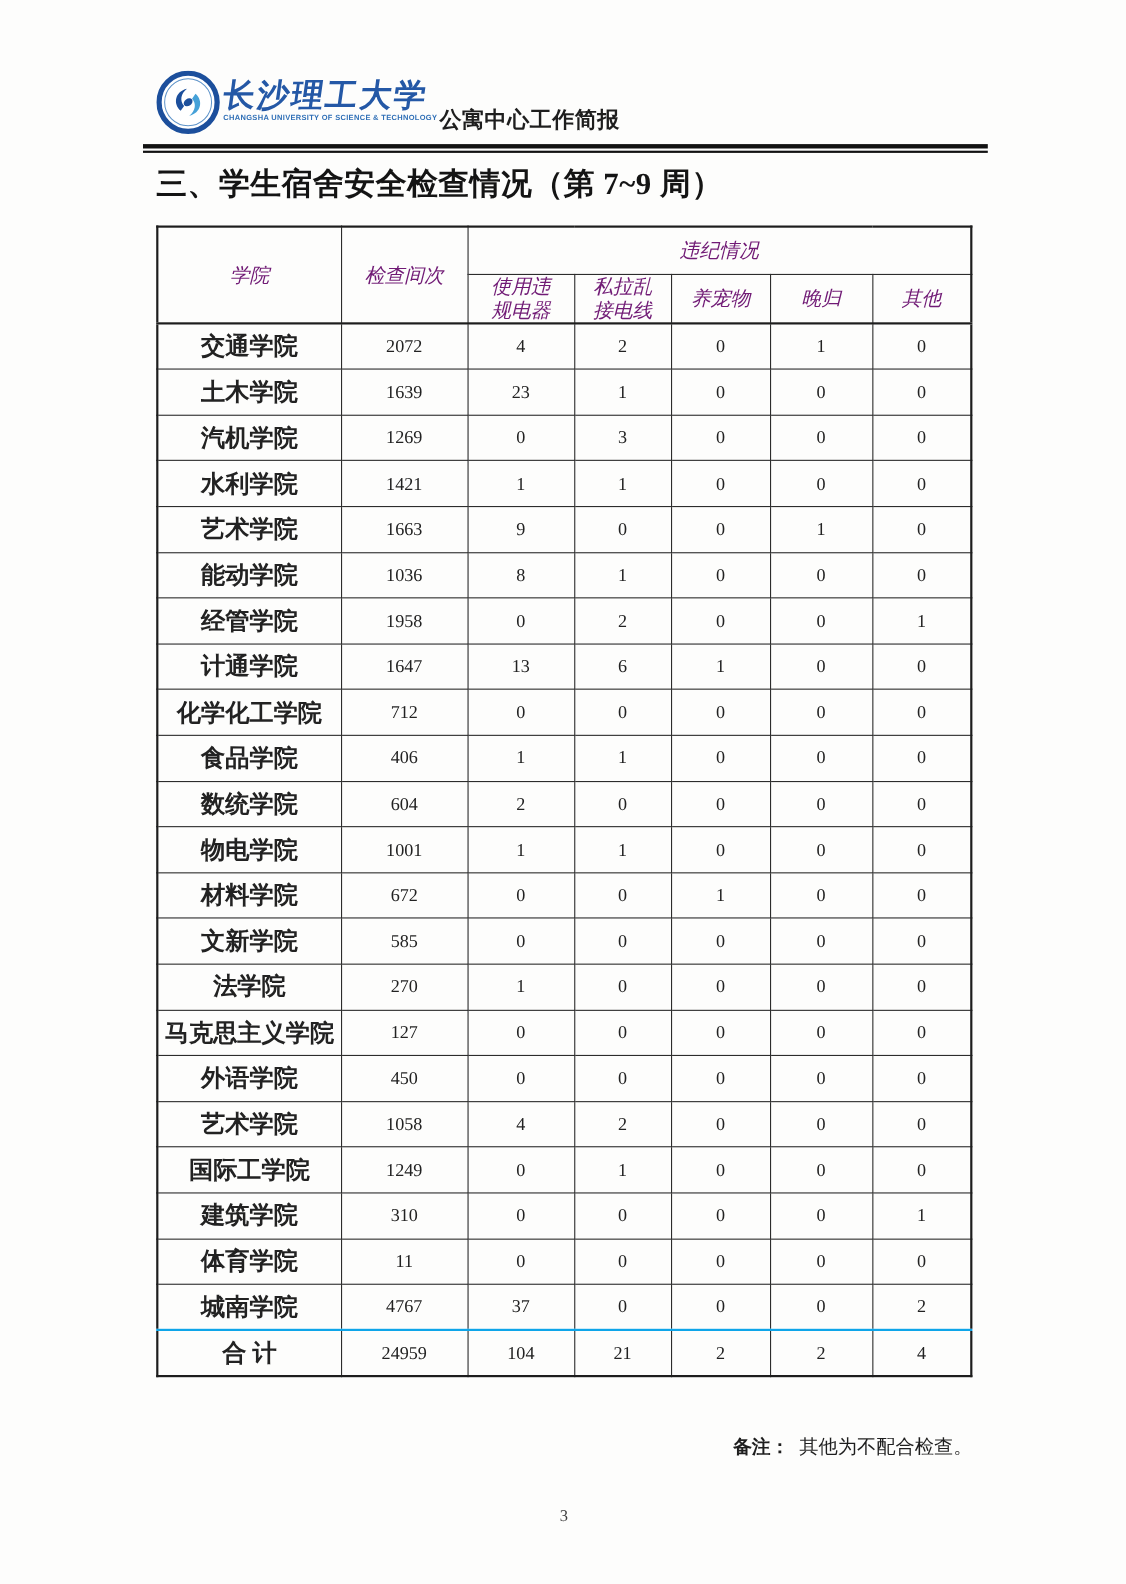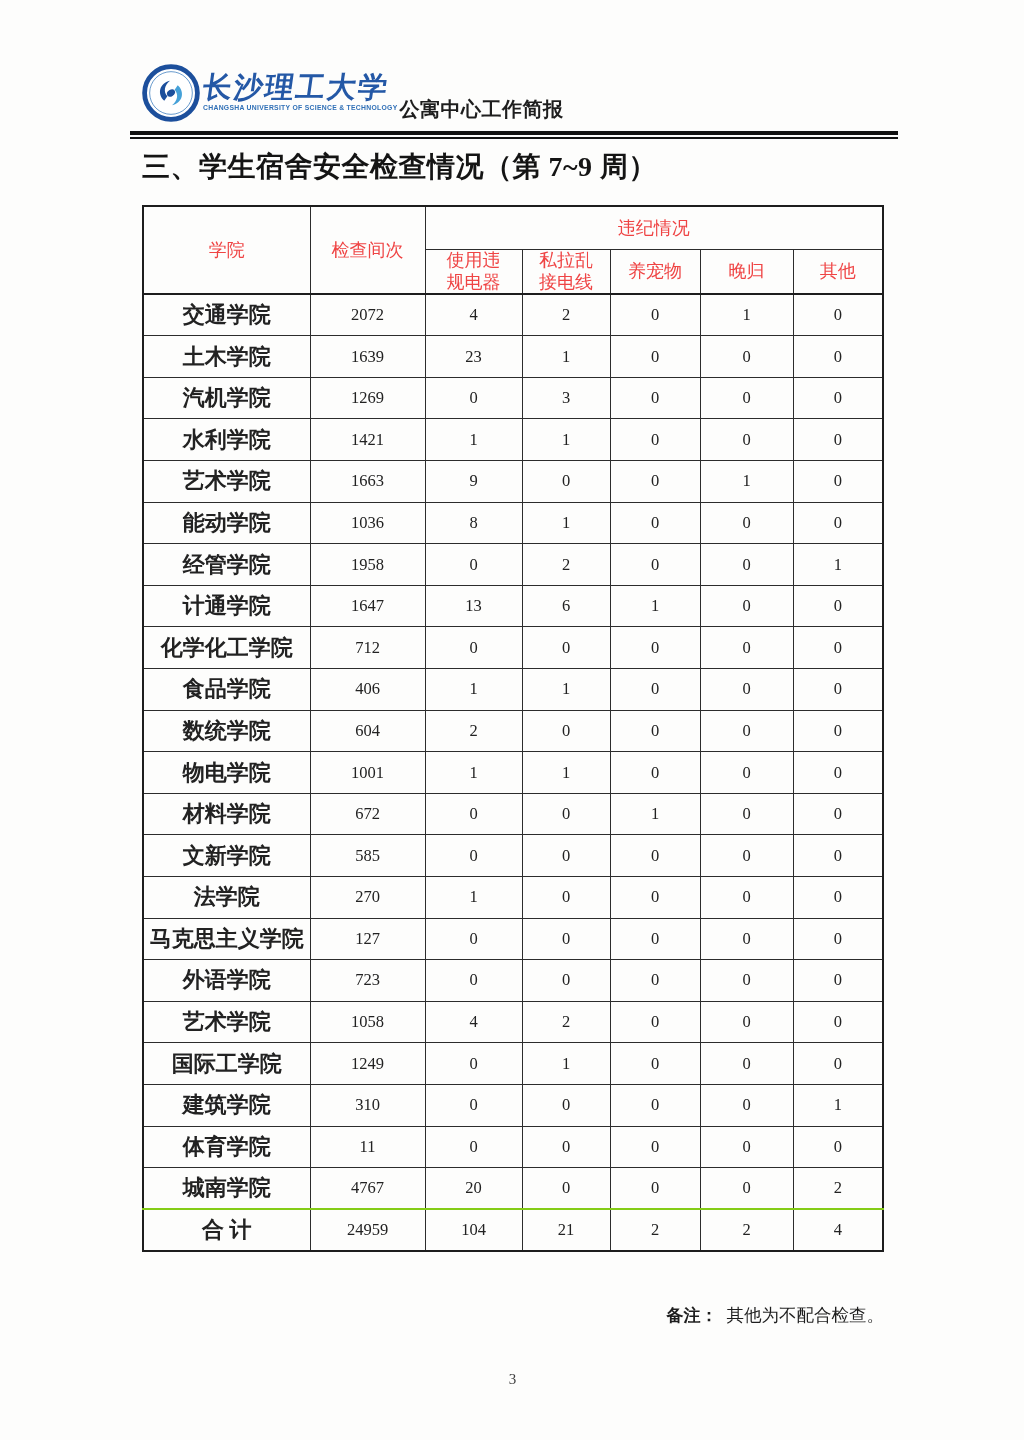--- a/index.html
+++ b/index.html
@@ -78,28 +78,28 @@
     table-layout: fixed;
     text-align: center;
     border: 2.5px solid #1d1d1d;
   }
   table.report th, table.report td {
     border: 1.2px solid #2c2c2c;
     font-weight: normal;
     padding: 0;
     vertical-align: middle;
   }
-  table.report thead th { font-size: 18px; color: #ef4444; }
+  table.report thead th { font-size: 18px; color: #701a75; font-style: italic; }
   table.report thead tr.head-top th { height: 44px; }
   table.report thead tr.head-sub th { height: 43px; }
   table.report thead { border-bottom: 2.5px solid #1d1d1d; }
   th.sub-wrap { white-space: pre-line; font-size: 17px; line-height: 1.2; }
   table.report tbody td { height: 41.6px; font-size: 16.5px; color: #222; }
   table.report tbody td.college { font-size: 22px; font-weight: bold; }
-  table.report tr[data-name="table-total-row"] { border-top: 2px solid #84cc16; }
+  table.report tr[data-name="table-total-row"] { border-top: 2px solid #0ea5e9; }
 
   
   .note-line { margin-top: 16px; font-size: 17.5px; display: flex; align-items: baseline; justify-content: flex-end; }
   .note-label { font-weight: bold; font-family: "Liberation Sans", "DejaVu Sans", sans-serif; font-size: 17px; }
   .note-text { margin-left: 9px; margin-top: 35px; }
   .page-number { margin-top: 44px; text-align: center; font-size: 15px; color: #3d3d3d; letter-spacing: 1px; }
 </style>
 </head>
 <body>
 
@@ -295,21 +295,21 @@
           <td class="college" data-name="college-cell">马克思主义学院</td>
           <td data-name="inspections-cell">127</td>
           <td data-name="violation-cell">0</td>
           <td data-name="violation-cell">0</td>
           <td data-name="violation-cell">0</td>
           <td data-name="violation-cell">0</td>
           <td data-name="violation-cell">0</td>
         </tr>
         <tr data-name="table-row">
           <td class="college" data-name="college-cell">外语学院</td>
-          <td data-name="inspections-cell">723</td>
+          <td data-name="inspections-cell">450</td>
           <td data-name="violation-cell">0</td>
           <td data-name="violation-cell">0</td>
           <td data-name="violation-cell">0</td>
           <td data-name="violation-cell">0</td>
           <td data-name="violation-cell">0</td>
         </tr>
         <tr data-name="table-row">
           <td class="college" data-name="college-cell">艺术学院</td>
           <td data-name="inspections-cell">1058</td>
           <td data-name="violation-cell">4</td>
@@ -341,21 +341,21 @@
           <td data-name="inspections-cell">11</td>
           <td data-name="violation-cell">0</td>
           <td data-name="violation-cell">0</td>
           <td data-name="violation-cell">0</td>
           <td data-name="violation-cell">0</td>
           <td data-name="violation-cell">0</td>
         </tr>
         <tr data-name="table-row">
           <td class="college" data-name="college-cell">城南学院</td>
           <td data-name="inspections-cell">4767</td>
-          <td data-name="violation-cell">20</td>
+          <td data-name="violation-cell">37</td>
           <td data-name="violation-cell">0</td>
           <td data-name="violation-cell">0</td>
           <td data-name="violation-cell">0</td>
           <td data-name="violation-cell">2</td>
         </tr>
         <tr data-name="table-total-row">
           <td class="college" data-name="college-cell">合  计</td>
           <td data-name="inspections-cell">24959</td>
           <td data-name="violation-cell">104</td>
           <td data-name="violation-cell">21</td>

